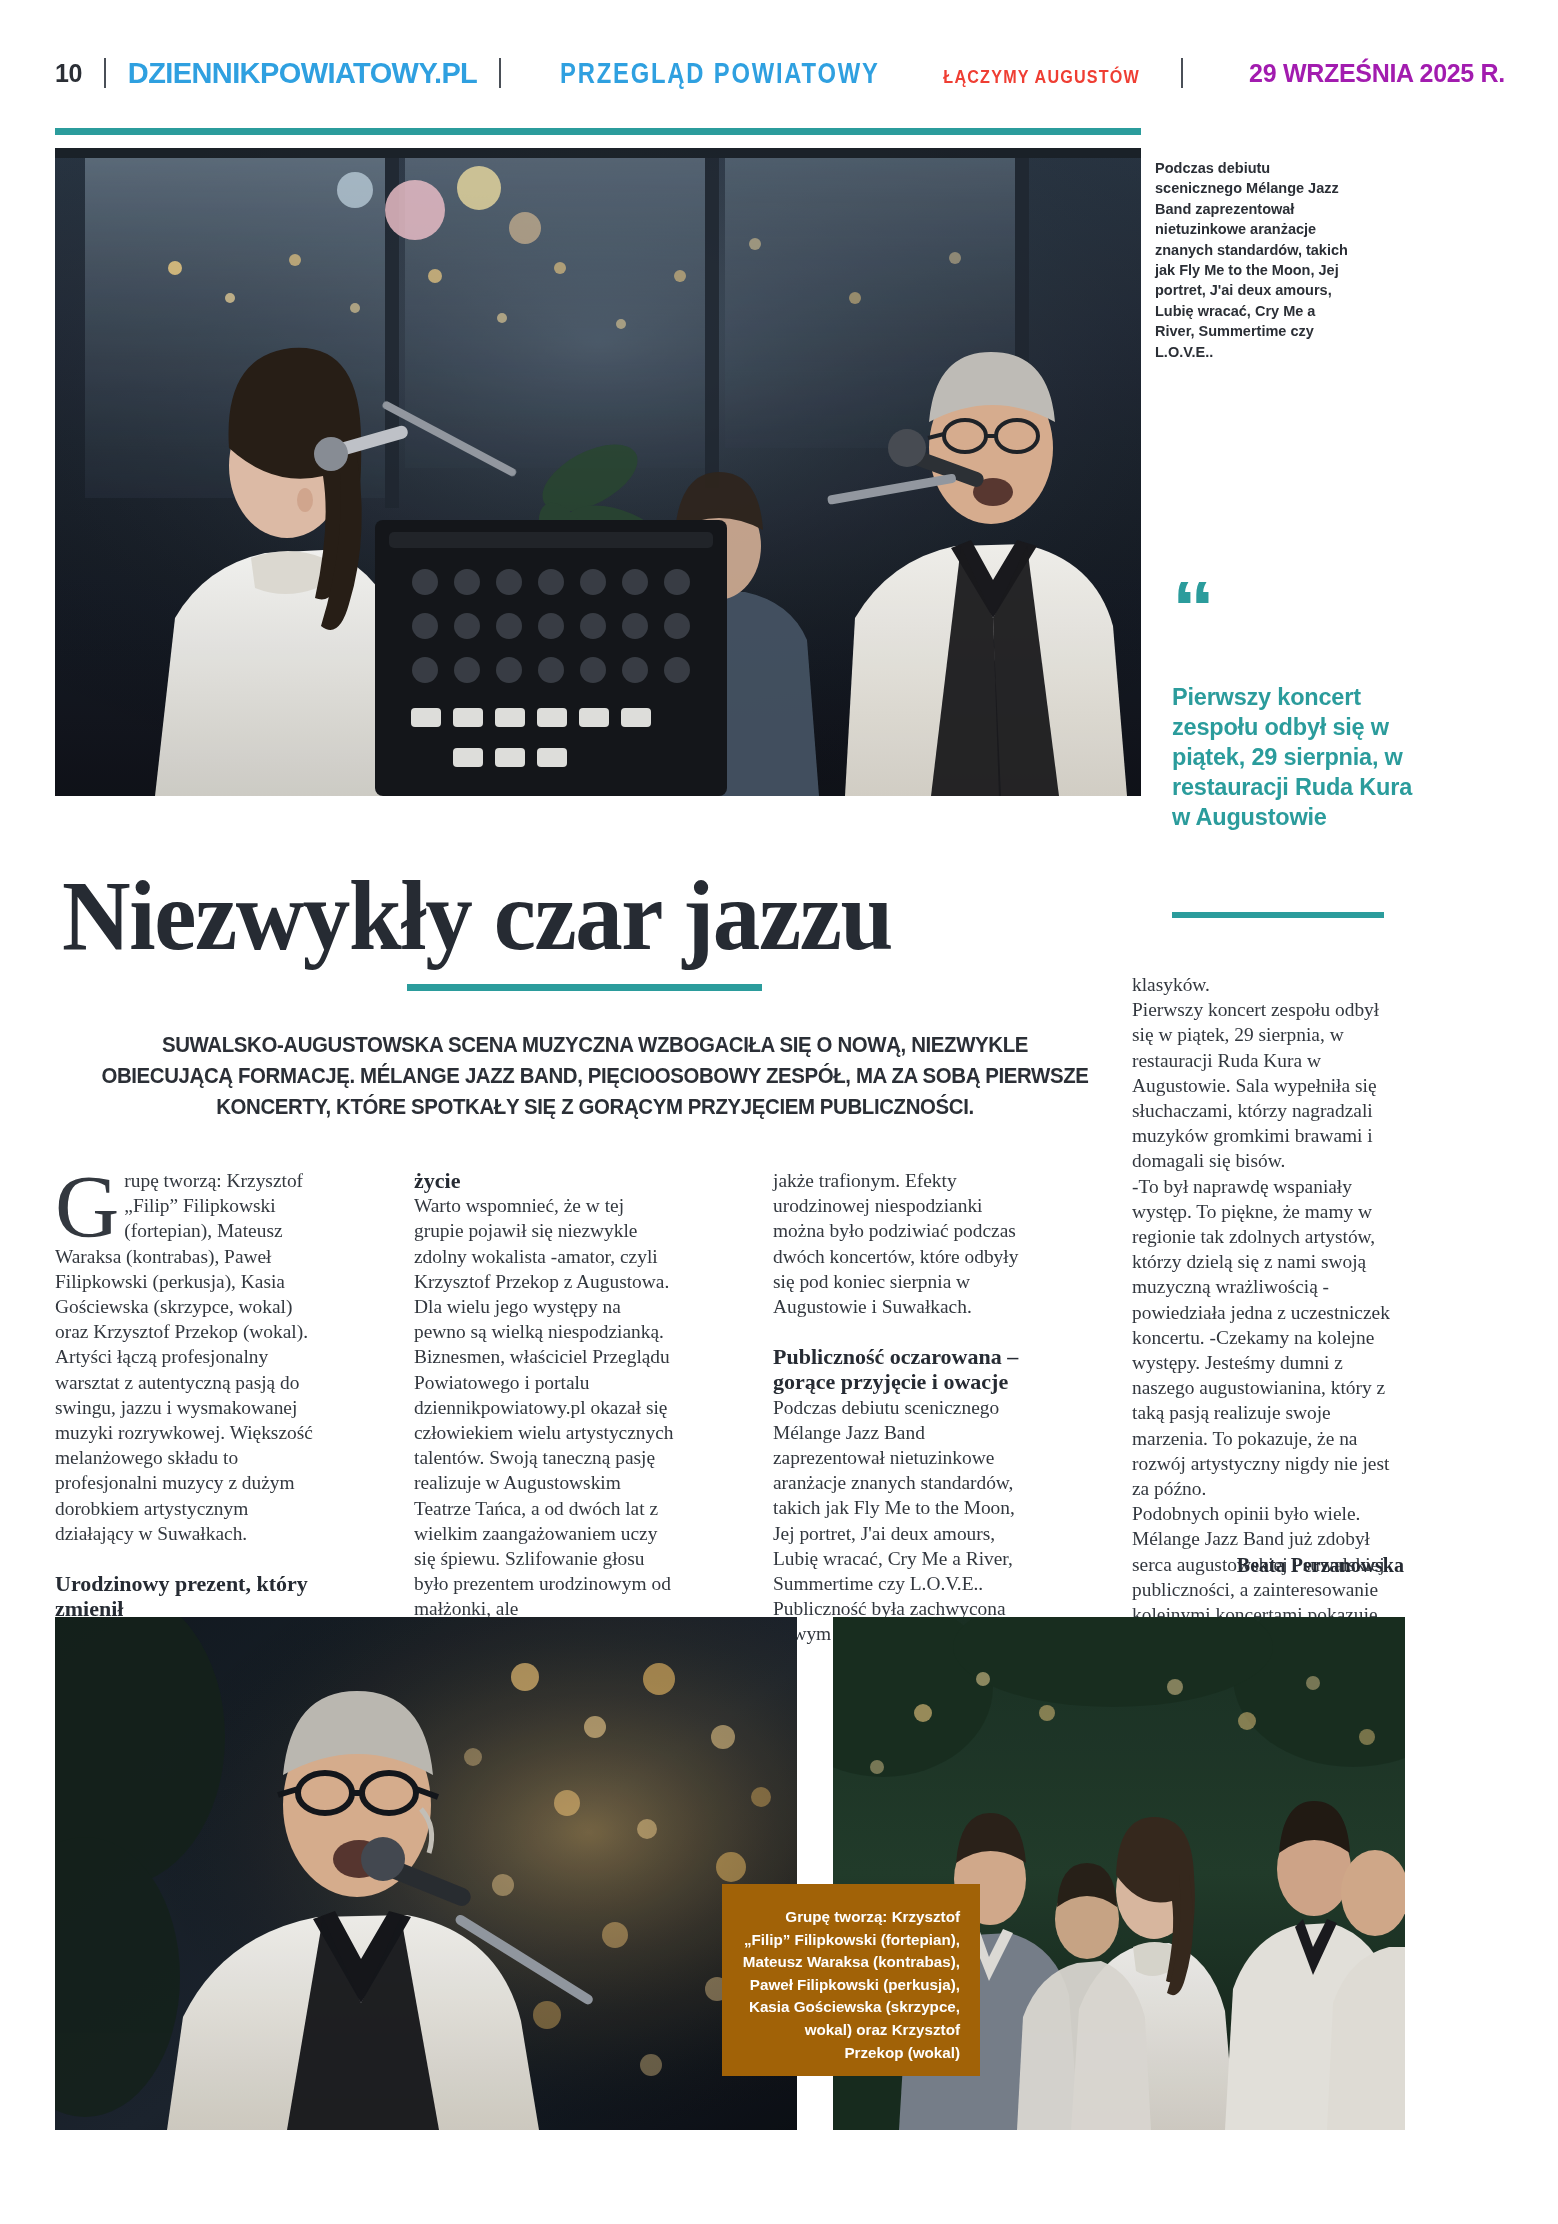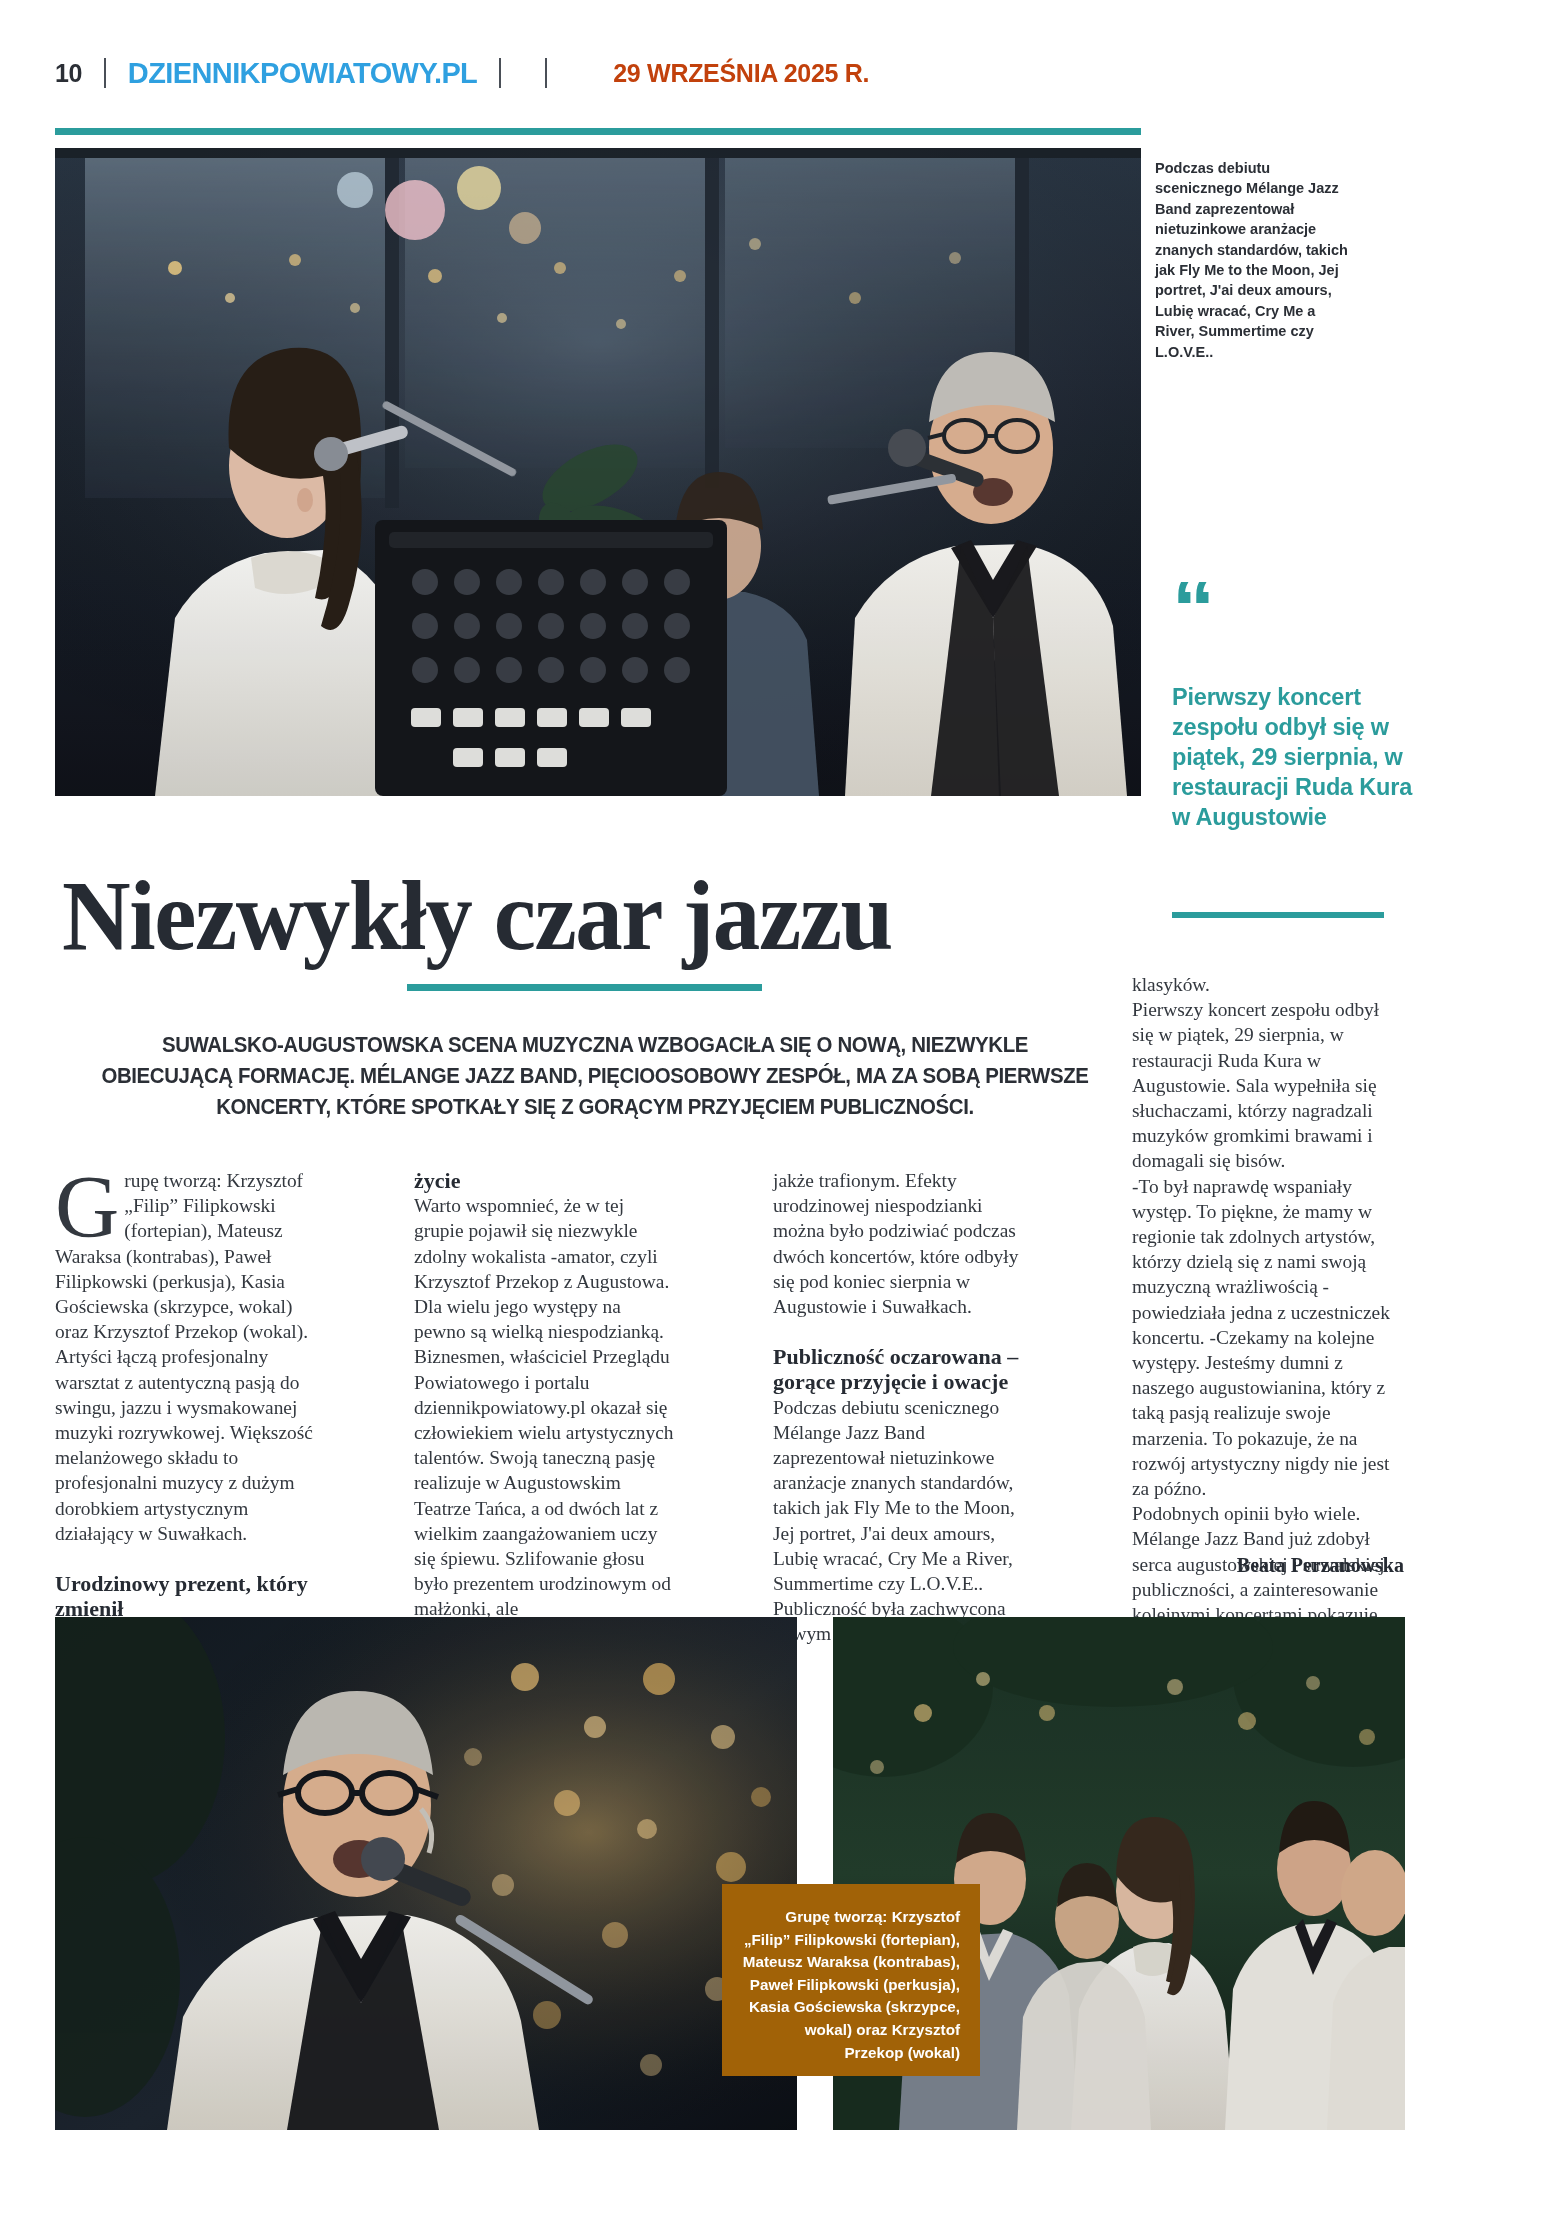--- a/index.html
+++ b/index.html
@@ -47,21 +47,21 @@
     transform:scaleX(0.82); transform-origin:center;
   }
   .mh-tag {
     font-family:"Liberation Sans", sans-serif;
     font-weight:bold; font-size:19px; color:#ef3e33;
     letter-spacing:1.4px;
     transform:scaleX(0.85); transform-origin:center;
   }
   .mh-date {
     font-family:"Liberation Sans", sans-serif;
-    font-weight:bold; font-size:25px; color:#c2410c;
+    font-weight:bold; font-size:25px; color:#a21caf;
     letter-spacing:-0.3px; white-space:nowrap;margin-left:44px;
   }
 
   
   .teal-topbar {
     position:absolute; left:55px; top:128px; width:1086px; height:7px;
     background:#2b9c9c;
   }
 
   
@@ -189,20 +189,24 @@
 </style>
 </head>
 <body>
 
 <div class="masthead">
   <div class="mh-inner">
     <span class="mh-page">10</span>
     <span class="mh-rule thin"></span>
     <span class="mh-site">DZIENNIKPOWIATOWY.PL</span>
     <span class="mh-rule thin"></span>
+    <span class="mh-center">
+      <span class="mh-brand">PRZEGLĄD POWIATOWY</span>
+      <span class="mh-tag">ŁĄCZYMY AUGUSTÓW</span>
+    </span>
     <span class="mh-rule thin"></span>
     <span class="mh-date">29 WRZEŚNIA 2025 R.</span>
   </div>
 </div>
 
 <div class="teal-topbar"></div>
 
 <div class="hero-photo">
 <svg viewBox="0 0 1086 648" preserveAspectRatio="xMidYMid slice">
   <defs>

